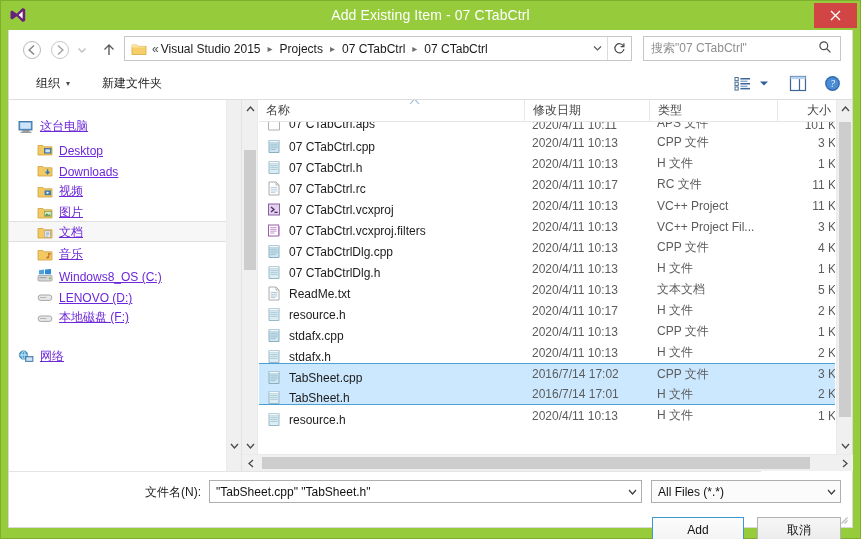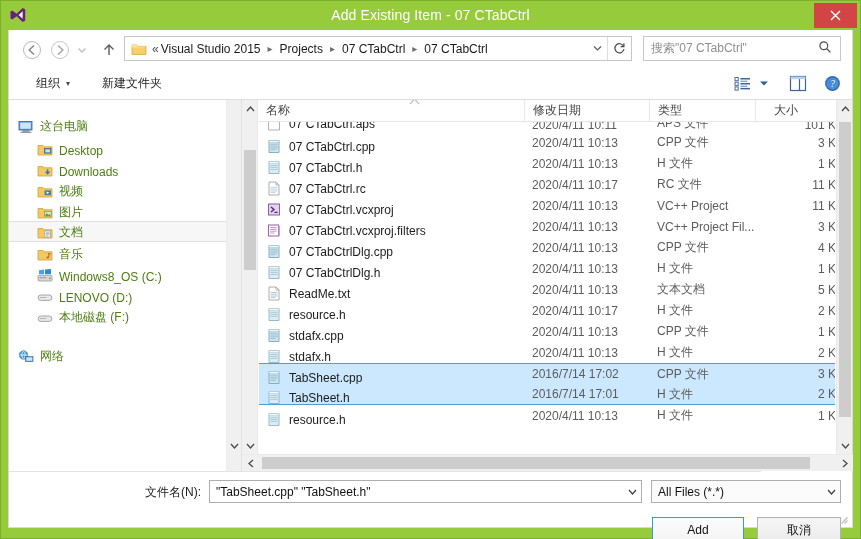--- a/index.html
+++ b/index.html
@@ -166,21 +166,21 @@
   .tree-row.selected {
     background: #f7f7f7;
     border-top: 1px solid #e0e0e0;
     border-bottom: 1px solid #e0e0e0;
   }
   .tree-row .ticon {
     width: 17px; height: 16px; margin-right: 6px; flex: none;
     display: flex; align-items: center; justify-content: center;
   }
   .tree-row .tlabel {
-    font-size: 12px; color: #4d7c0f;
+    font-size: 12px; color: #6d28d9; text-decoration: underline;
   }
   #tree-gap { height: 16px; }
 
   
   #filelist {
     position: absolute; left: 232px; top: 0;
     width: 611px; height: 371px;
     background: #fff;
     border-left: 1px solid #e2e2e2;
   }
@@ -229,21 +229,21 @@
   .colh {
     position: absolute; top: 0; height: 21px;
     display: flex; align-items: center;
     font-size: 12px; color: #444; cursor: pointer;
     padding-left: 8px;
   }
   .colh.sep { border-left: 1px solid #e8e8e8; }
   #colh-name { left: 0;   width: 265px; padding-left: 7px; }
   #colh-date { left: 265px; width: 125px; }
   #colh-type { left: 390px; width: 124px; }
-  #colh-size { left: 496px; width: 77px; justify-content: flex-start; padding-right: 12px; padding-left:18px; }
+  #colh-size { left: 518px; width: 77px; justify-content: center; padding-right: 12px; padding-left:18px; }
   #sort-arrow {
     position: absolute; left: 150px; top: -3px;
     color: #9ab7d6; font-size: 9px;
   }
 
   #rows { position: relative; }
   .frow {
     position: relative; height: 21px; width: 100%;
     display: flex; align-items: center; cursor: default;
   }

